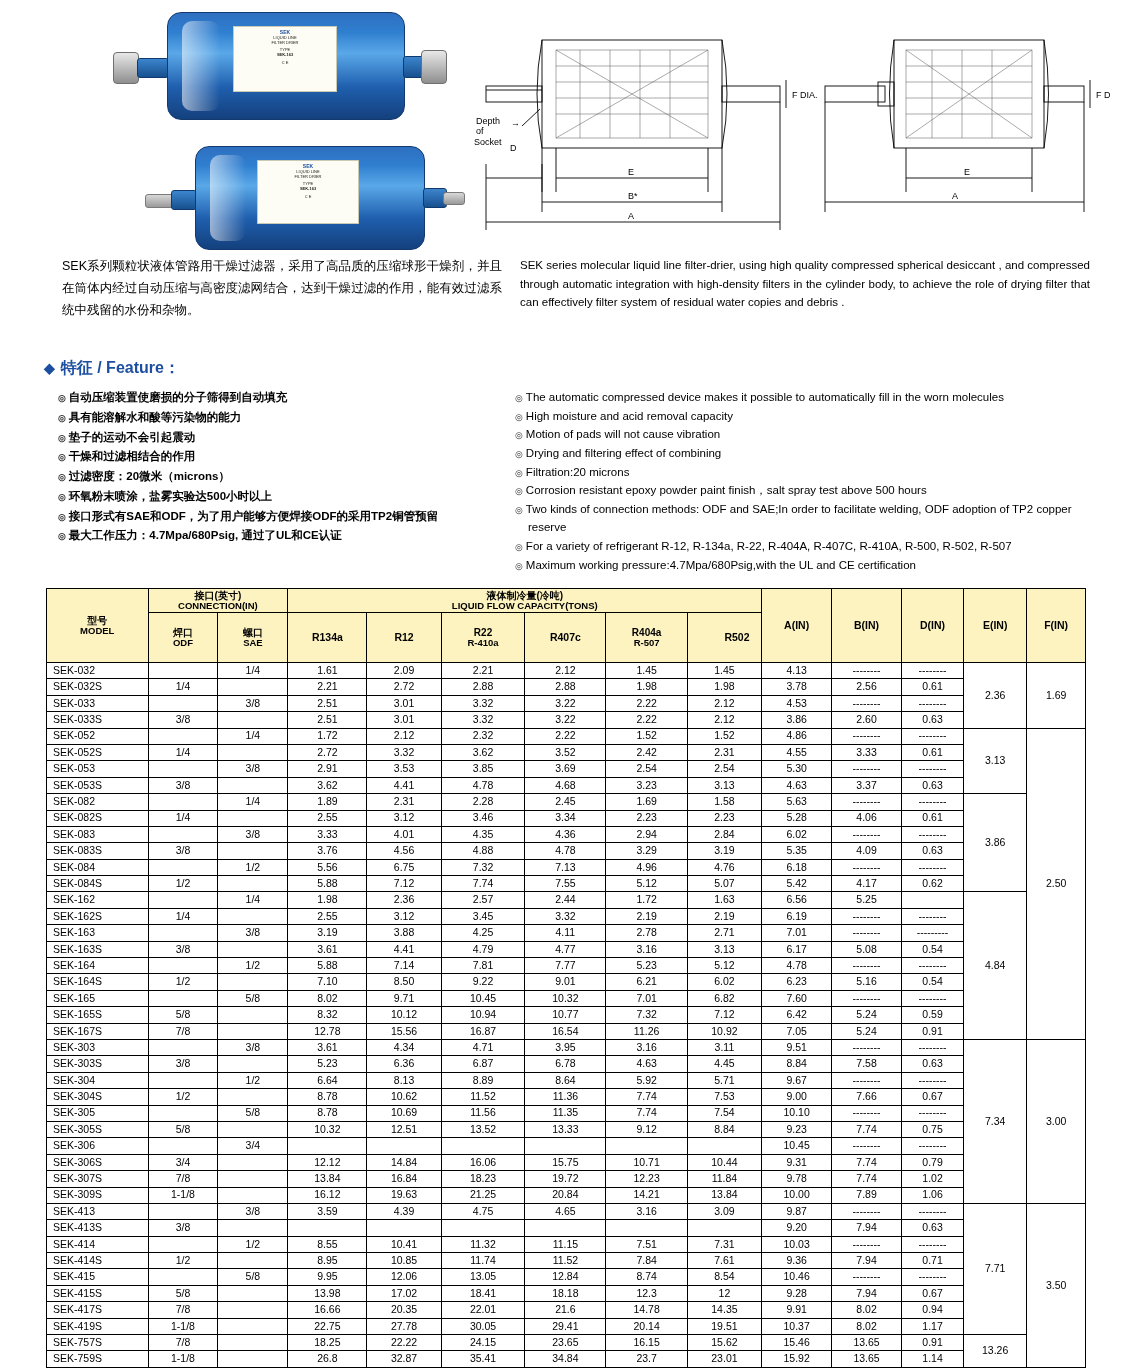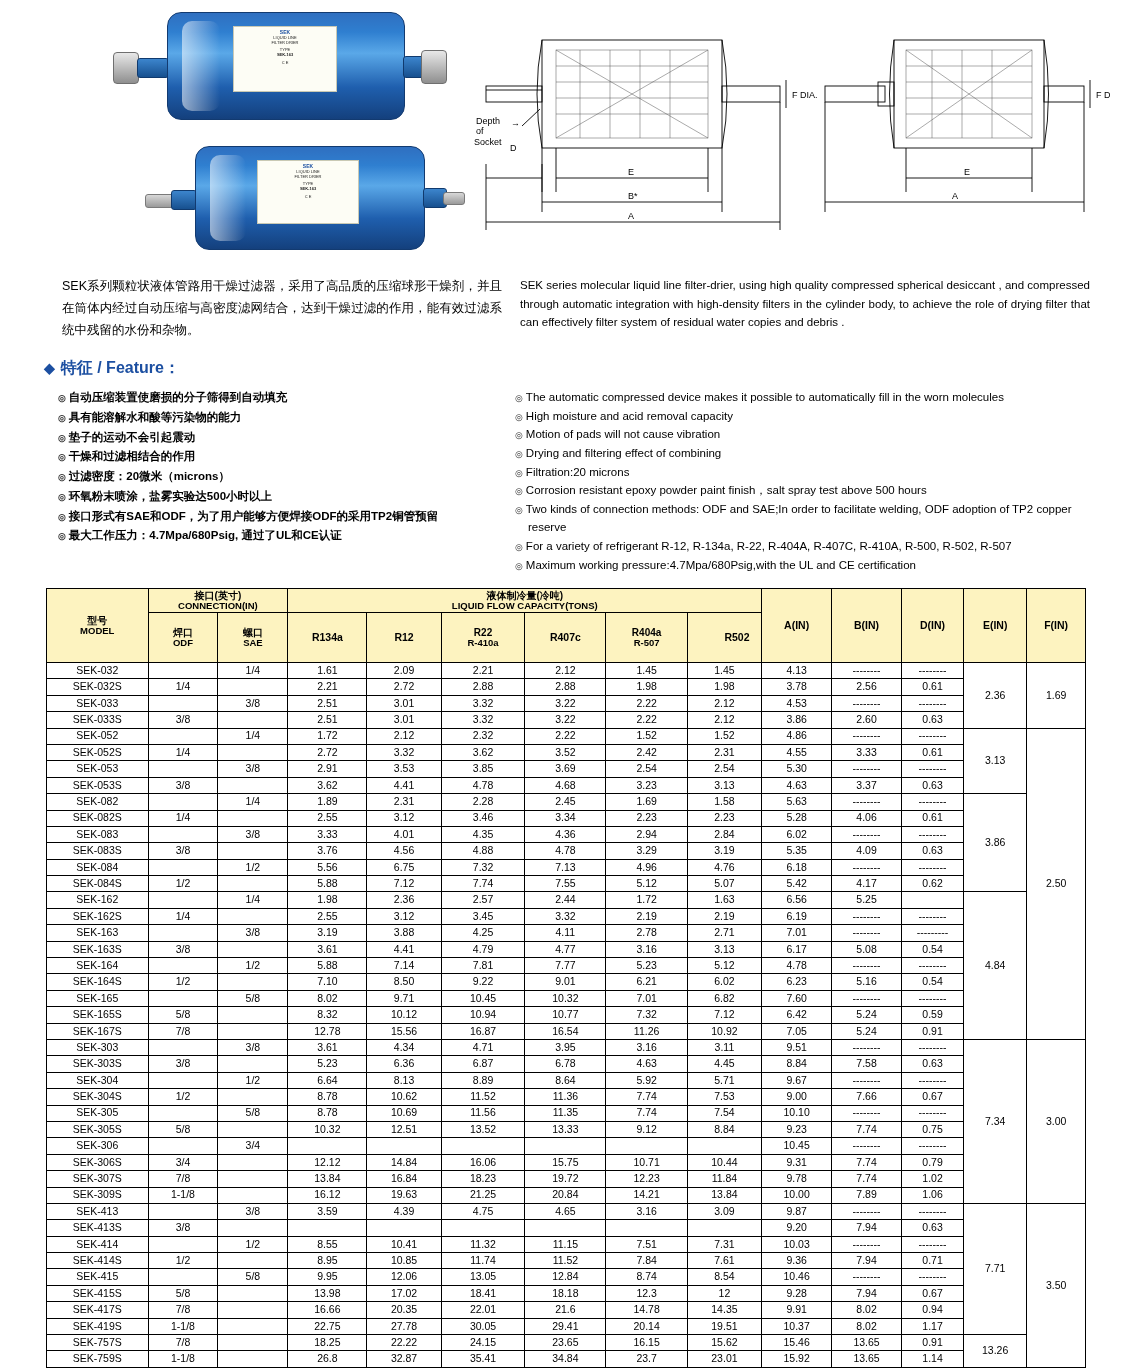--- a/index.html
+++ b/index.html
@@ -53,21 +53,21 @@
     position:absolute;
     background: linear-gradient(180deg,#e8e8e8,#8f8f8f);
     border:1px solid #6f6f6f;
     border-radius:2px;
   }
 
   .diagram-block { position: absolute; left: 470px; top: 6px; width: 640px; height: 250px; }
   .diag-svg { position:absolute; left:0; top:0; }
 
   
-  .desc-row { position: absolute; top: 276px; left: 0; width: 1049px; height: 66px; }
+  .desc-row { position: absolute; top: 256px; left: 0; width: 1049px; height: 66px; }
   .desc-cn {
     position: absolute; left: 62px; top: 0; width: 440px;
     font-size: 12.5px; line-height: 1.75; text-align: justify;
   }
   .desc-en {
     position: absolute; left: 520px; top: 0; width: 570px;
     font-size: 11.5px; line-height: 1.62; text-align: justify;
   }
 
   
@@ -89,21 +89,21 @@
   table.spec th, table.spec td {
     border: 1px solid #000;
     text-align: center;
     padding: 0;
     height: 16.4px;
     line-height: 1.1;
   }
   table.spec thead th { background: #fdf3c0; font-weight: bold; }
   table.spec thead th .cn { display:block; font-size: 10px; }
   table.spec thead th .en { display:block; font-size: 9.5px; }
-  table.spec td.model { text-align: center; }
+  table.spec td.model { text-align: left; padding-left: 6px; }
   .hdr-top { height: 24px; }
   .hdr-mid { height: 24px; }
   .hdr-bot { height: 26px; }
 </style>
 </head>
 <body>
 
 <div class="page">
 
   <div class="top-area">

